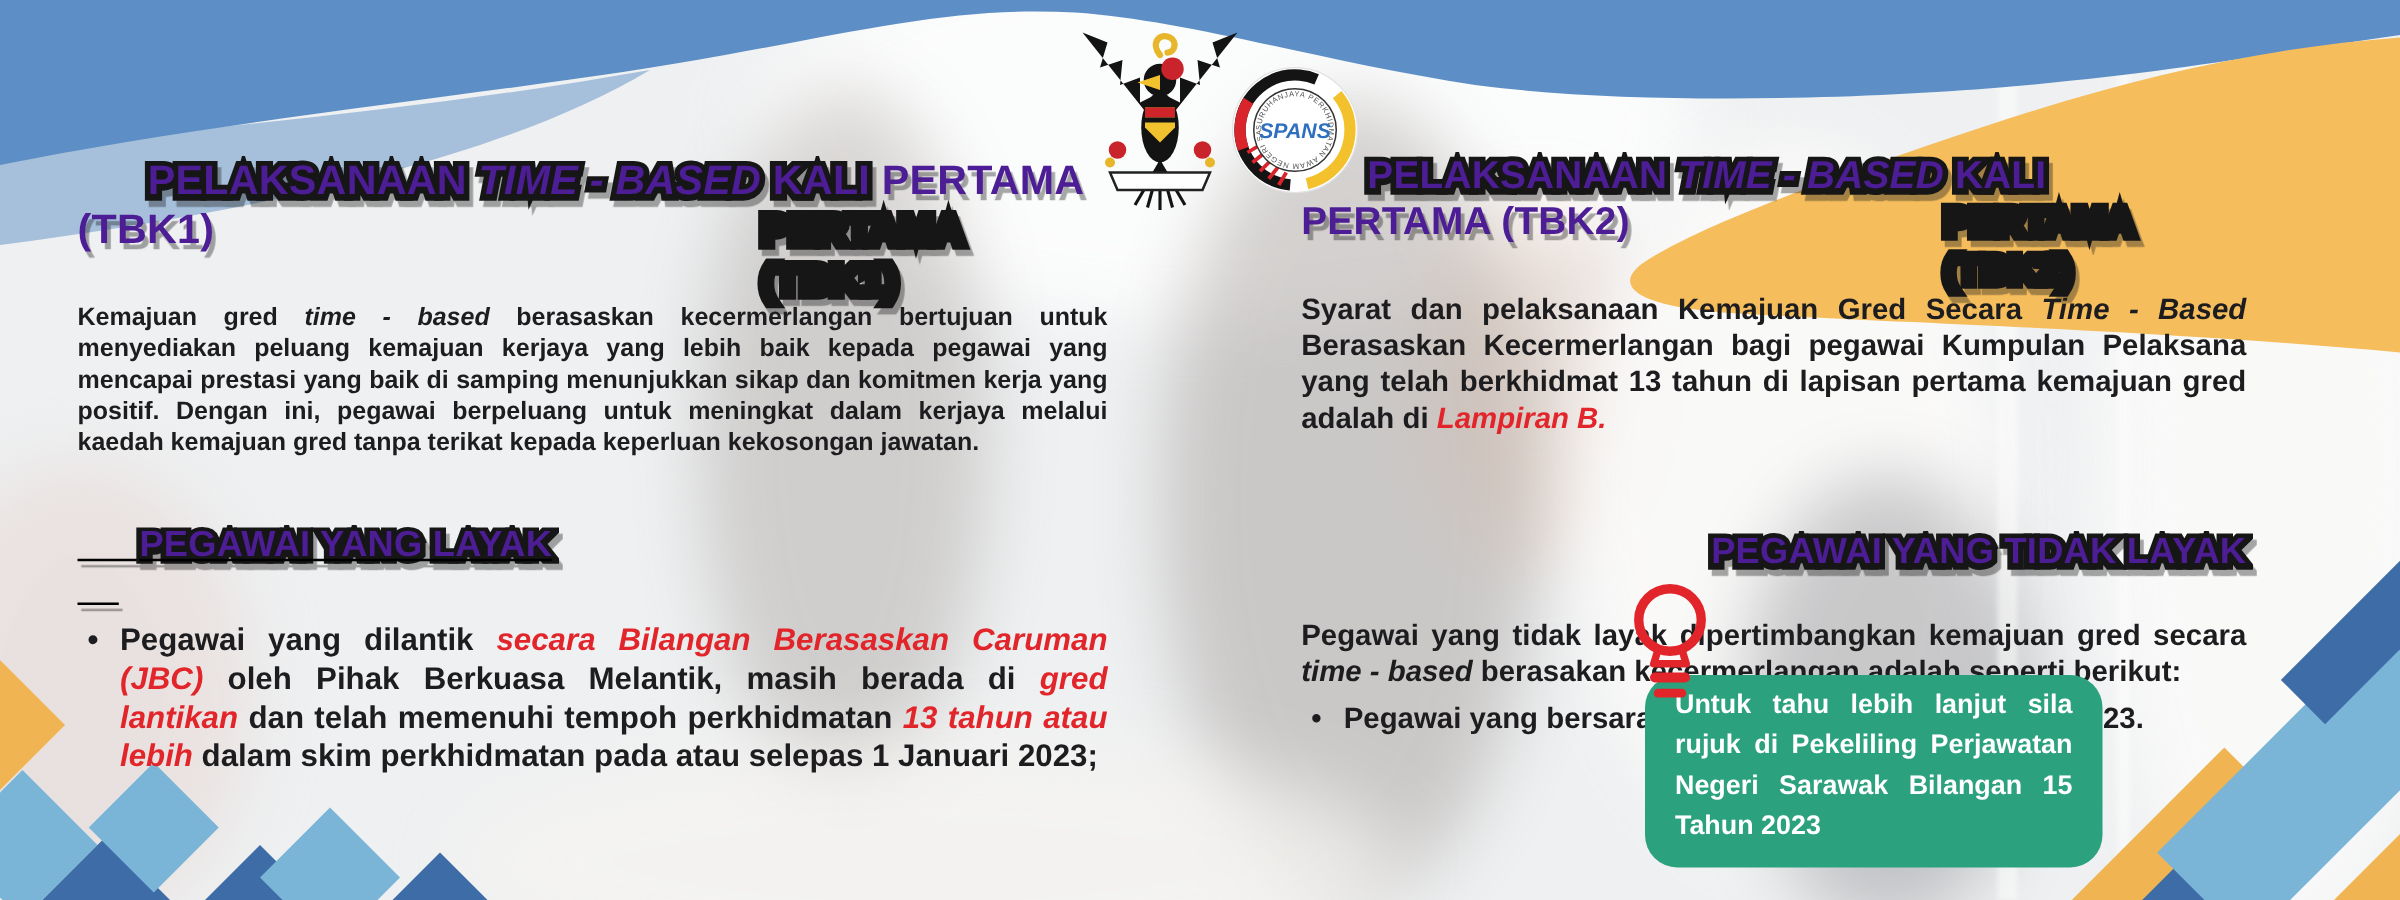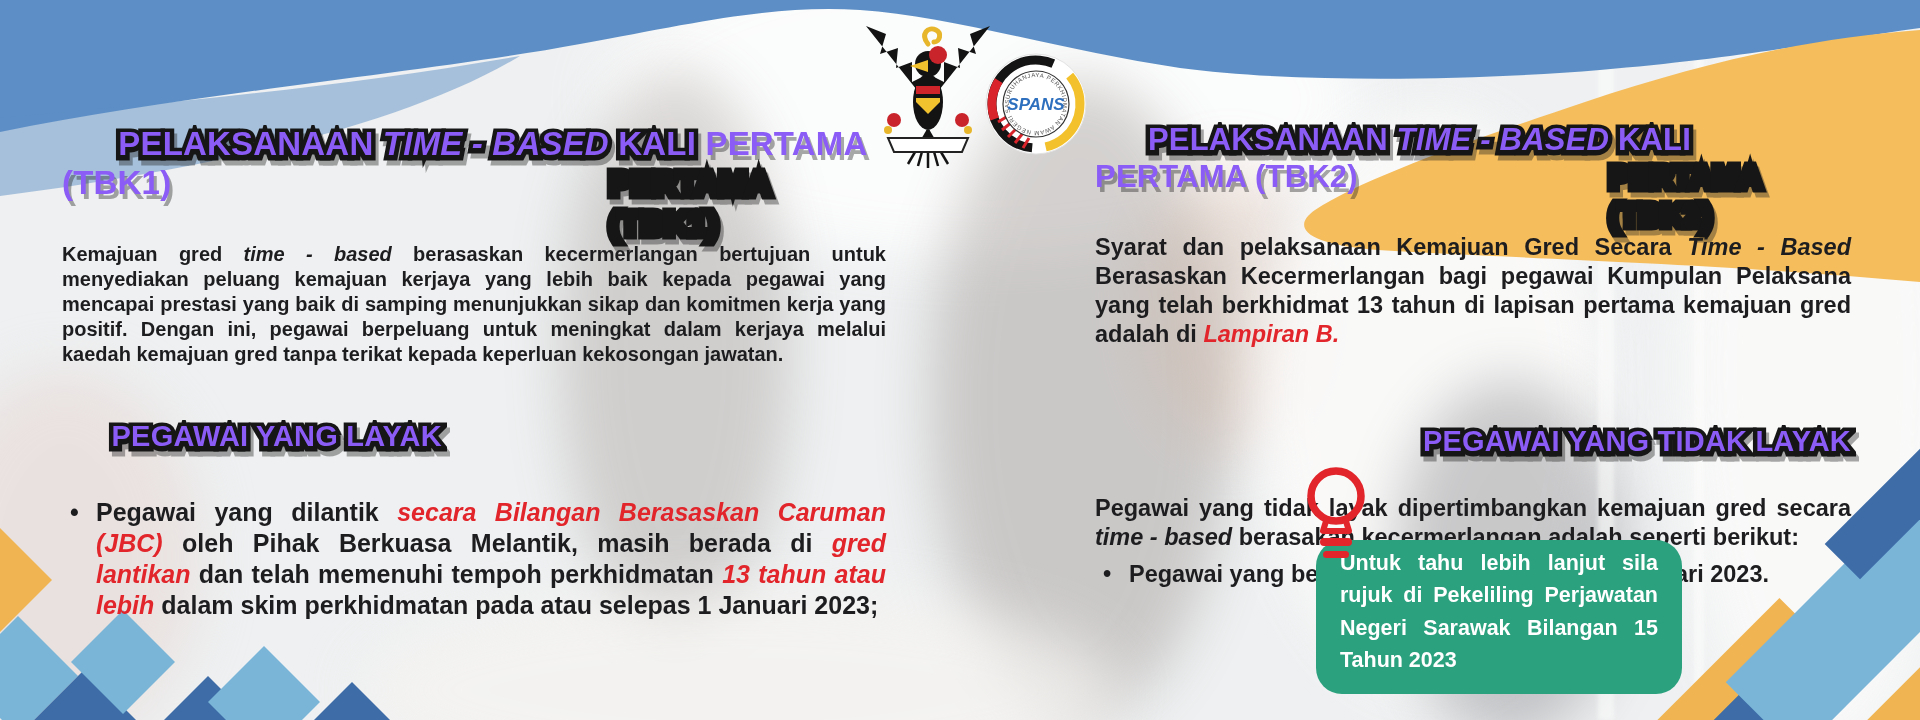--- a/index.html
+++ b/index.html
@@ -33,41 +33,41 @@
   .fill-orange{fill:var(--c-orange);}
   .fill-yellow{fill:var(--c-yellow);}
   .fill-lblue{fill:var(--c-blue_light);}
   .fill-dblue{fill:var(--c-blue_dark);}
   
   h1,h2{margin:0;white-space:pre-wrap;font-weight:800;letter-spacing:.2px;
         filter:drop-shadow(3px 5px 0 rgba(30,30,30,.38));}
   h1{font-size:33px;line-height:1.2;}
   .col-right h1{font-size:31px;}
   h2{font-size:29px;line-height:1.2;}
-  .ot{position:relative;color:#8b5cf6;z-index:1;}
+  .ot{position:relative;color:#4c1d95;z-index:1;}
   .ot::before{
     content:attr(data-text);position:absolute;left:0;top:0;z-index:-1;
     color:var(--c-outline);
     text-shadow:4px 0 0 var(--c-outline),-4px 0 0 var(--c-outline),
       0 4px 0 var(--c-outline),0 -4px 0 var(--c-outline),
       3px 3px 0 var(--c-outline),-3px -3px 0 var(--c-outline),
       3px -3px 0 var(--c-outline),-3px 3px 0 var(--c-outline);
   }
   @supports (-webkit-text-stroke:2px #000){
     .ot::before{text-shadow:none;-webkit-text-stroke:9px var(--c-outline);}
   }
   .it{font-style:italic;}
   
   .col{position:absolute;z-index:2;}
   .col-left{left:62px;top:84px;width:824px;}
-  .col-right{left:1095px;top:84px;width:756px;}
+  .col-right{left:1041px;top:84px;width:756px;}
   p.body{margin:0;font-size:20px;font-weight:700;line-height:1.24;
          color:var(--c-ink);text-align:justify;}
   .col-right p.body{font-size:23.5px;}
-  .mt12{margin-top:12px;} .mt18{margin-top:18px;} .mt40{margin-top:40px;text-align:right;}
+  .mt12{margin-top:12px;} .mt18{margin-top:18px;text-decoration:underline;} .mt40{margin-top:40px;text-align:right;}
   ul.blist{list-style:none;margin:8px 0 0;padding:0 0 0 34px;}
   ul.blist li{position:relative;font-size:25px;font-weight:700;line-height:1.24;
               color:var(--c-ink);text-align:justify;margin-bottom:6px;}
   .col-right ul.blist li{font-size:23.5px;}
   ul.blist li::before{content:"\2022";position:absolute;left:-26px;}
   .seg-red{color:var(--c-red);font-style:italic;}
   .seg-i{font-style:italic;}
   
   .note{position:absolute;left:1316px;top:540px;width:318px;z-index:2;
         background:var(--c-green);border-radius:26px;padding:7px 24px 18px;}

